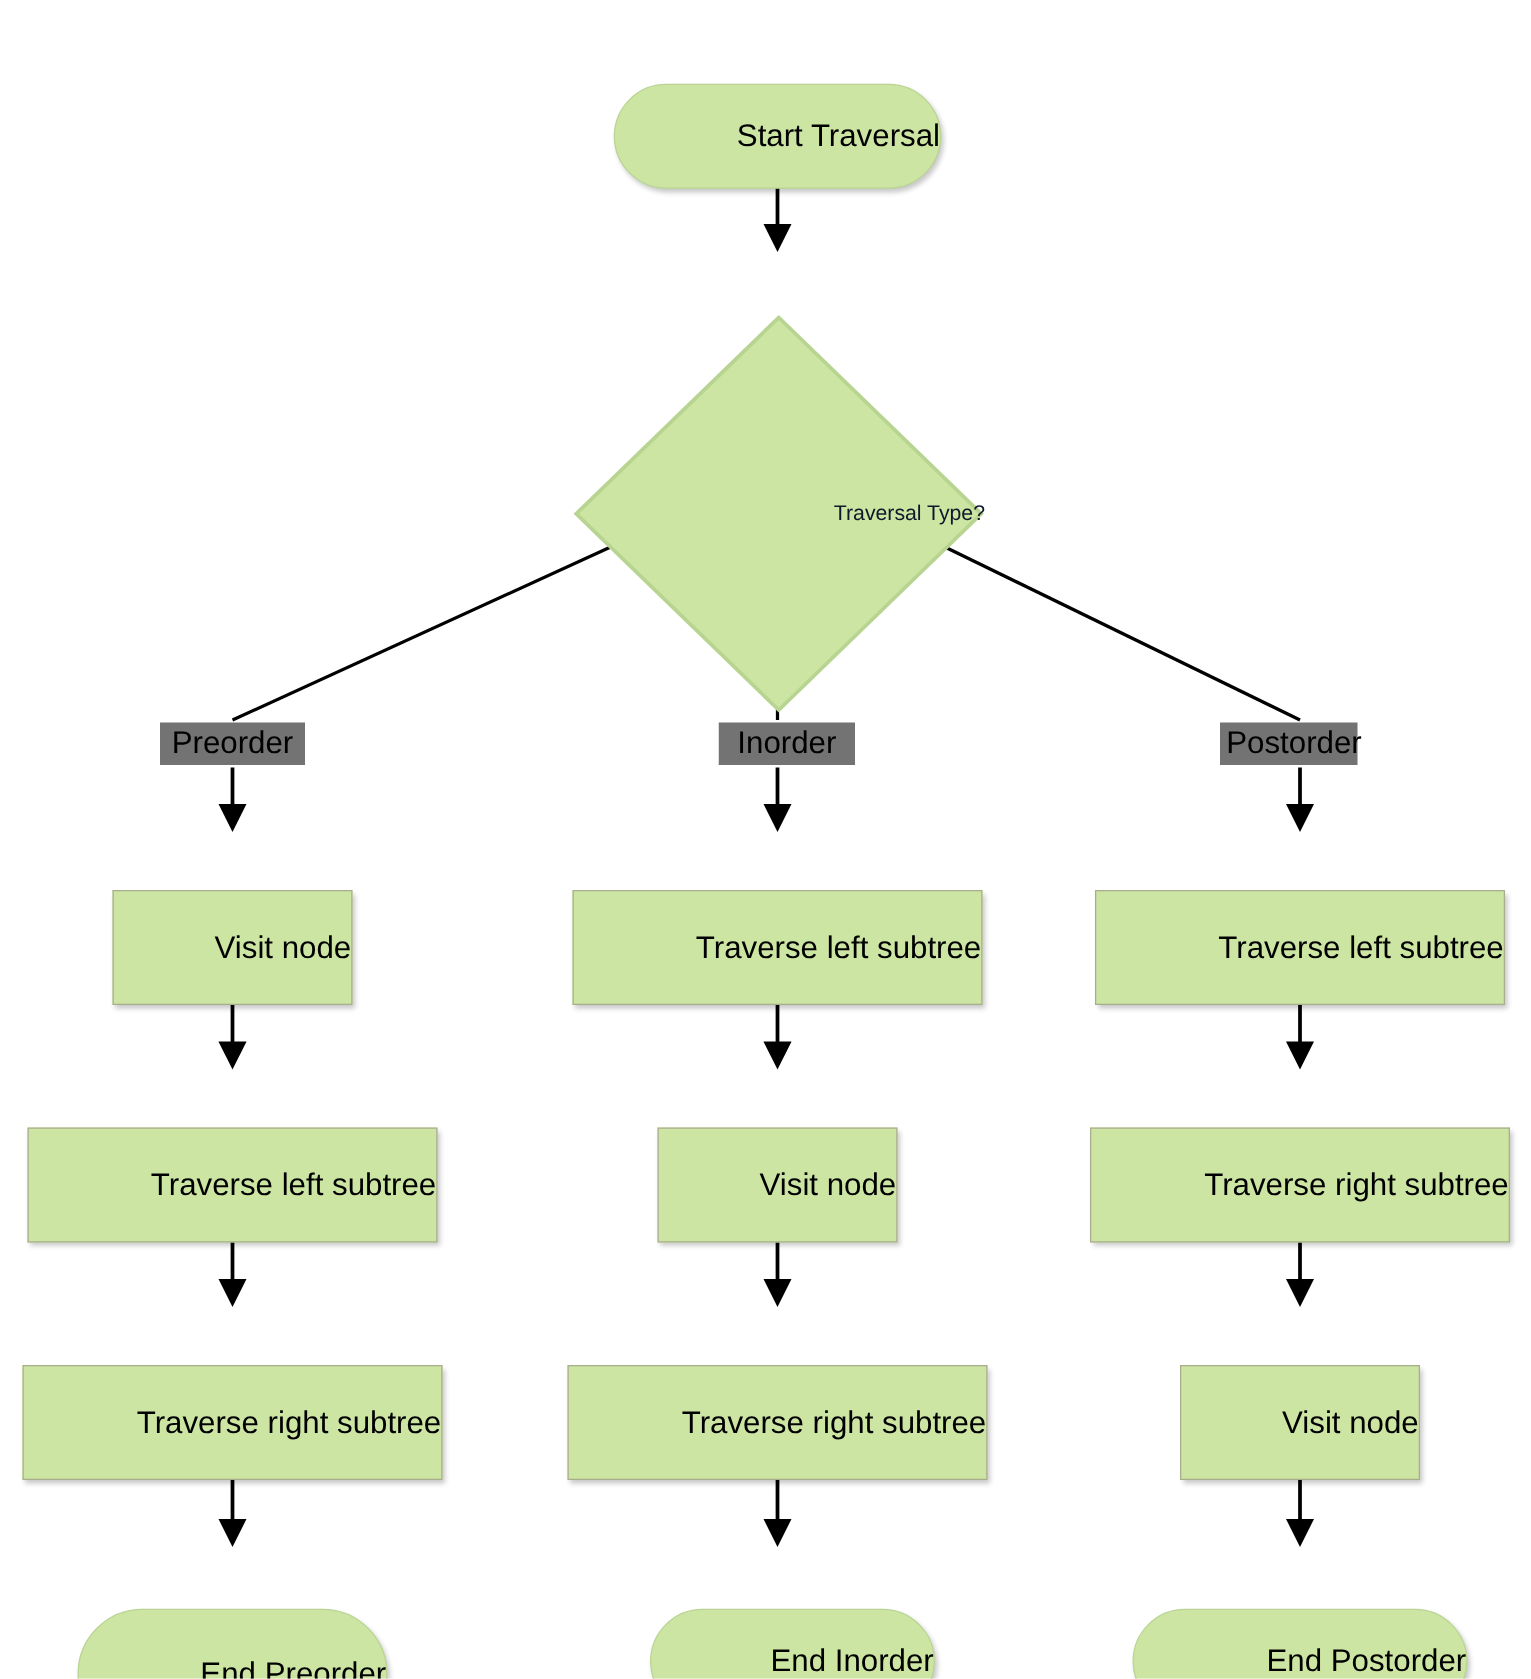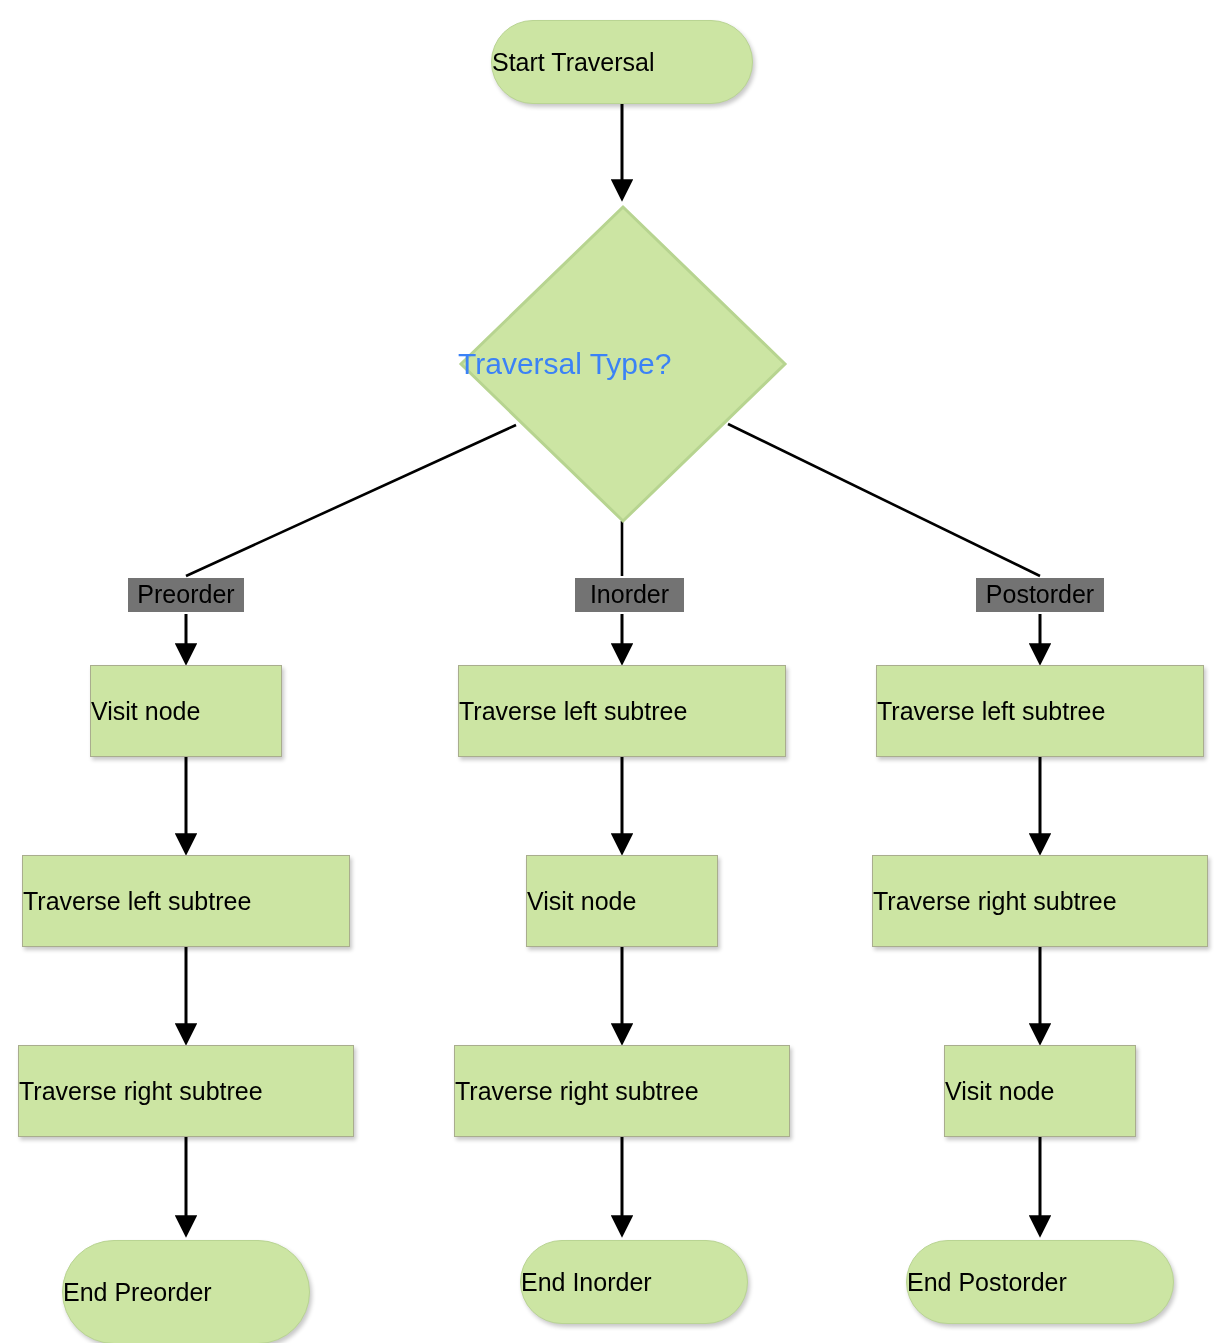--- a/index.html
+++ b/index.html
@@ -23,28 +23,29 @@
     top: 0;
     width: 1225px;
     height: 1343px;
     pointer-events: none;
   }
   .node {
     position: absolute;
     box-sizing: border-box;
     display: flex;
     align-items: center;
-    justify-content: flex-start;
+    justify-content: flex-end;
     text-align: center;
     color: #000000;
     font-size: 25px;
     line-height: 1.2;
     background: #cce5a3;
     border: 1.6px solid #b7d490;
     box-shadow: 2px 3px 4px rgba(0,0,0,0.22);
+    margin-top: 47px;
   }
   .node.rect {
     border-radius: 0;
     border-color: #a9ad8e;
   }
   .node.stadium {
     border-radius: 999px;
     border-color: #b9d493;
   }
   .node.diamond {
@@ -55,22 +56,22 @@
   .diamond-shape {
     position: absolute;
     left: 0;
     top: 0;
     width: 100%;
     height: 100%;
   }
   .diamond-label {
     position: relative;
     z-index: 2;
-    font-size: 30px;
-    color: #3b82f6;
+    font-size: 17px;
+    color: #0f172a;
   }
   .edge-label {
     position: absolute;
     background: #737373;
     color: #000000;
     font-size: 25px;
     line-height: 1.25;
     padding: 1px 5px 2px 5px;
     white-space: nowrap;
     box-sizing: border-box;
@@ -122,21 +123,21 @@
     </svg>
     <span class="diamond-label">Traversal Type?</span>
   </div>
 
   <div class="edge-label" style="left:128px; top:578px; width:116px;">
     <span>Preorder</span>
   </div>
   <div class="edge-label" style="left:575px; top:578px; width:109px;">
     <span>Inorder</span>
   </div>
-  <div class="edge-label" style="left:976px; top:578px; width:128px;">
+  <div class="edge-label" style="left:976px; top:578px; width:110px;">
     <span>Postorder</span>
   </div>
 
   <div class="node rect" style="left:90px; top:665px; width:192px; height:92px;">
     <span>Visit node</span>
   </div>
   <div class="node rect" style="left:22px; top:855px; width:328px; height:92px;">
     <span>Traverse left subtree</span>
   </div>
   <div class="node rect" style="left:18px; top:1045px; width:336px; height:92px;">

